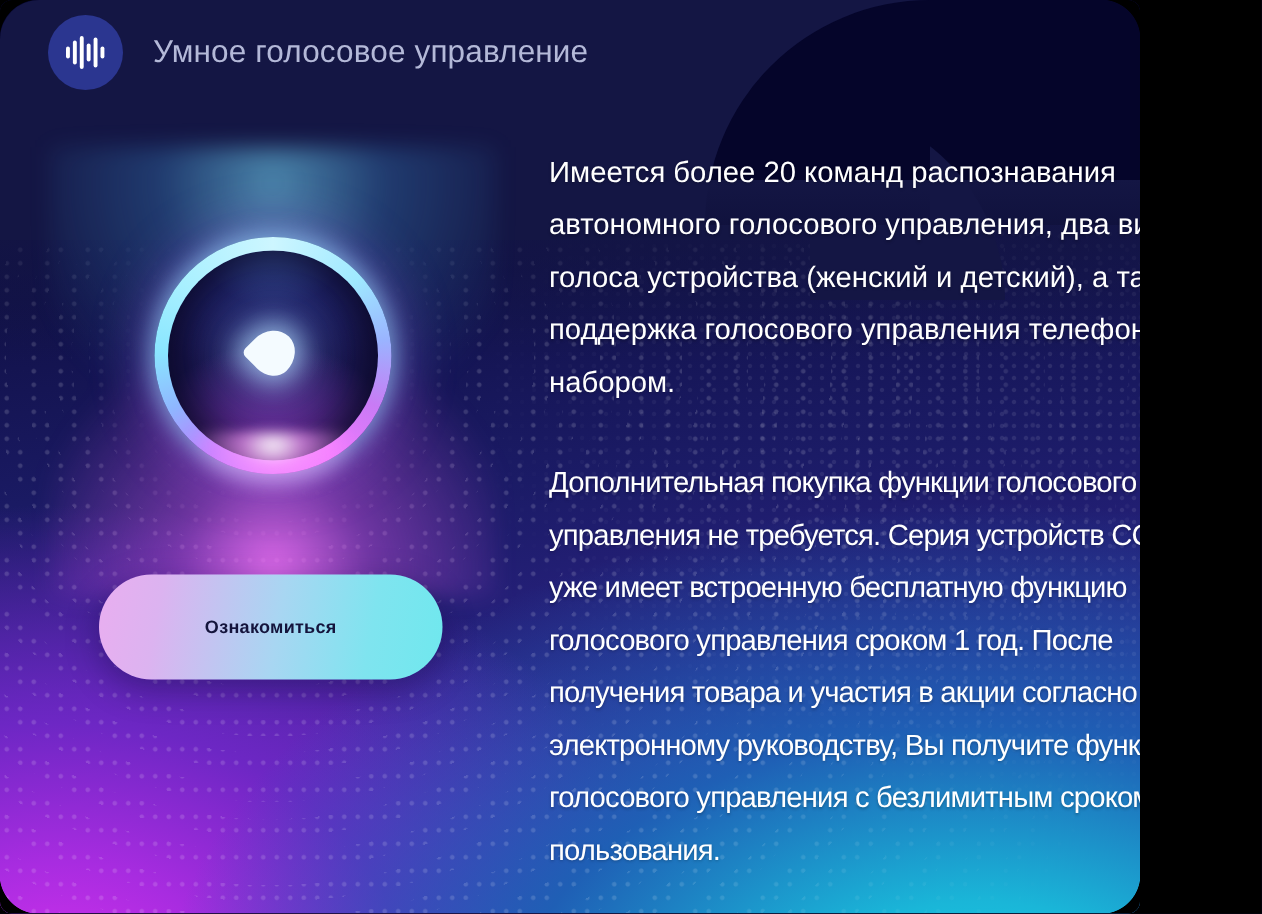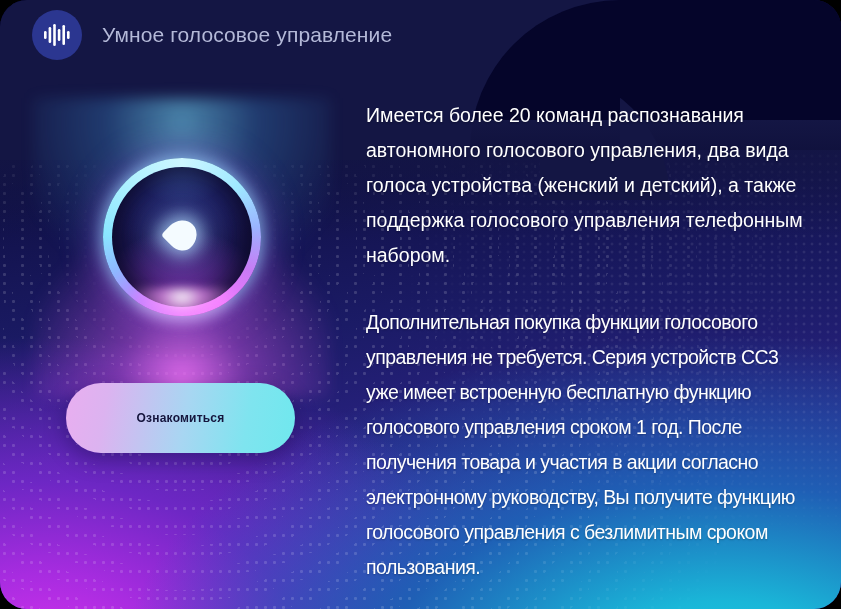--- a/index.html
+++ b/index.html
@@ -6,22 +6,22 @@
   html,body{
     width:841px; height:609px;
     background:#000;
     font-family:"Liberation Sans", sans-serif;
     overflow:hidden;
   }
 
   
   #card{
     position:relative;
-    width:841px; height:609px;
-    border-radius:27px;
+    width:760px; height:609px;
+    border-radius:8px;
     overflow:hidden;
     background:#0a0a2a;
   }
 
   
   .bg-base{
     position:absolute; inset:0;
     background:
       radial-gradient(120% 95% at 86% 112%,  #17d6e8 0%, #1ab6d8 14%, #1f5fb5 34%, rgba(31,70,170,0) 60%),
       radial-gradient(90% 85% at 5% 108%,   #d631ee 0%, #a82ce0 16%, #6d27c4 34%, rgba(90,40,190,0) 62%),

